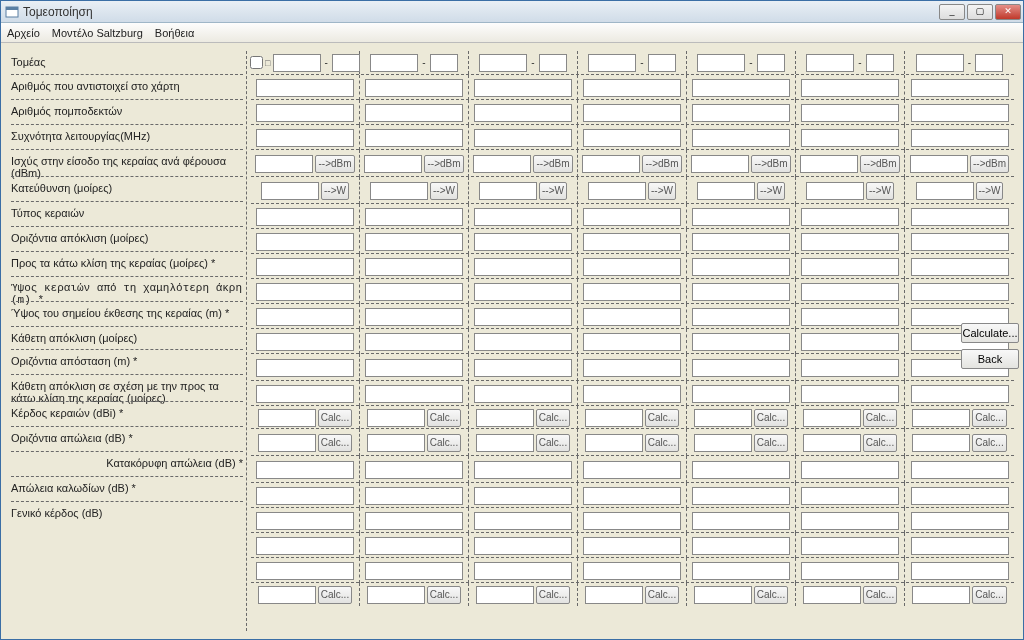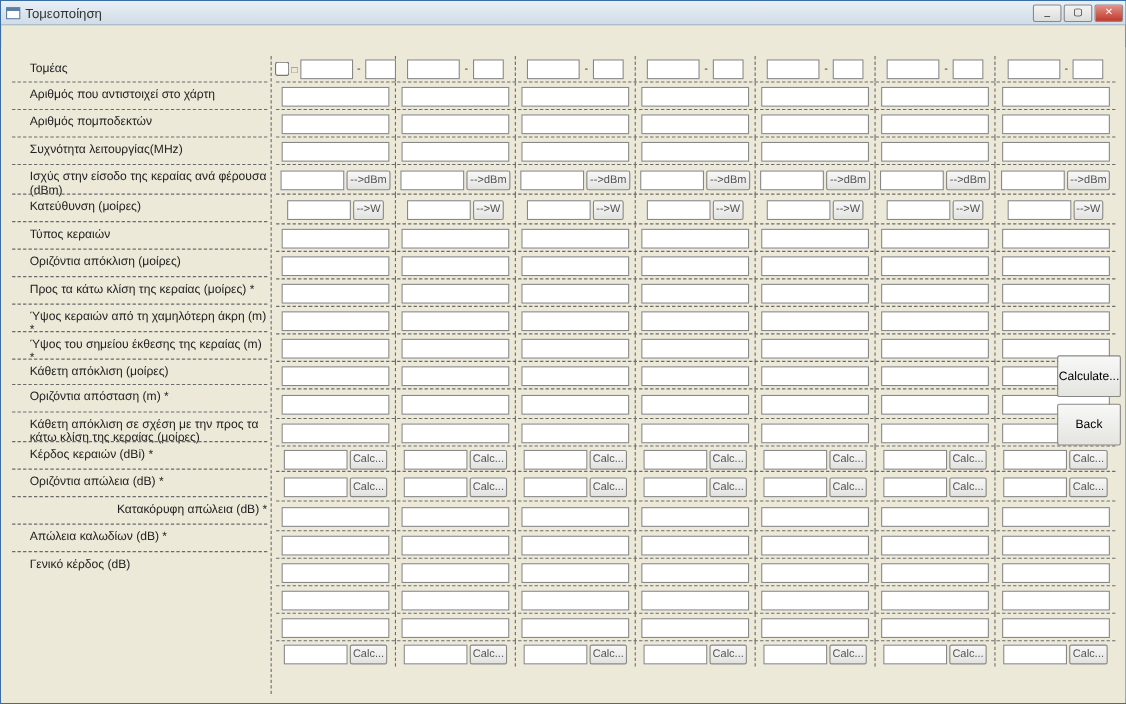--- a/index.html
+++ b/index.html
@@ -10,54 +10,59 @@
   .titlebar .title { flex: 1; font-size: 12px; color: #333; }
   .titlebar .ctrls { display: flex; }
   .titlebar .ctl { width: 26px; height: 16px; margin-right: 2px; border: 1px solid #888; border-radius: 2px; background: linear-gradient(to bottom,#f4f4f4,#ddd); font-size: 9px; text-align: center; line-height: 12px; }
   .titlebar .ctl.close { background: linear-gradient(to bottom,#e48f88,#c0392b); color:#fff; }
   .menubar { height: 20px; background: linear-gradient(to bottom,#fdfdfd,#eceae1); border-bottom: 1px solid #bbb; display: flex; align-items: center; padding-left: 6px; gap: 12px; }
   .menubar span { color: #222; }
   .client { position: absolute; top: 42px; left: 0; right: 0; bottom: 0; background: #ece9d8; }
   .labels { position: absolute; top: 8px; left: 10px; width: 232px; }
   .blk { position: relative; border-top: 1px dashed #6a6a6a; padding: 2px 0 1px 0; display: flex; align-items: flex-start; }
   .blk:first-child { border-top: none; }
-  .blk .txt { padding-top: 3px; line-height: 12px; color: #222; margin-left: 16px; }
+  .blk .txt { padding-top: 3px; line-height: 12px; color: #222; }
   .sep { position: absolute; top: 8px; bottom: 8px; left: 245px; width: 0; border-left: 1px dashed #6a6a6a; }
   .grid { position: absolute; top: 8px; left: 250px; }
   .row { display: flex; border-top: 1px dashed #6a6a6a; }
   .row:first-child { border-top: none; }
   .cell { width: 109px; border-right: 1px dashed #6a6a6a; padding: 1px 2px; display: flex; align-items: center; justify-content: center; gap: 2px; }
   .cell:last-child { border-right: none; }
   input[type="text"] { height: 18px; border: 1px solid #888; background: #fff; padding: 0 2px; font-size: 11px; }
   .inp { width: 58px; }
   .inp-wide { width: 98px; }
   input[type="checkbox"] { width: 13px; height: 13px; }
   button.small { height: 18px; border: 1px solid #888; background: linear-gradient(to bottom,#f8f8f8,#e2e2e0); font-size: 10px; padding: 0 2px; color: #555; border-radius: 2px; }
   .hdr-lbl { font-size: 10px; color: #333; margin: 0 2px; }
   .sidebtns { position: absolute; right: 4px; top: 280px; display: flex; flex-direction: column; gap: 6px; }
-  .sidebtns button { width: 58px; height: 38px; border: 1px solid #888; background: linear-gradient(to bottom,#f8f8f8,#e4e4e0); border-radius: 2px; font-size: 11px; text-align: center; }
+  .sidebtns button { width: 58px; height: 20px; border: 1px solid #888; background: linear-gradient(to bottom,#f8f8f8,#e4e4e0); border-radius: 2px; font-size: 11px; text-align: center; }
 </style>
 </head>
 <body>
 
 <div class="window">
   <div class="titlebar">
     <span class="icon">
       <svg width="14" height="14">
           <rect x="1" y="2" width="12" height="10" fill="#fff" stroke="#5a7fa3"></rect>
           <rect x="1" y="2" width="12" height="3" fill="#5a7fa3"></rect>
         </svg>
     </span>
     <span class="title">Τομεοποίηση</span>
     <div class="ctrls">
       <div class="ctl">_</div>
       <div class="ctl">▢</div>
       <div class="ctl close">✕</div>
     </div>
   </div>
+  <div class="menubar">
+    <span>Αρχείο</span>
+    <span>Μοντέλο Saltzburg</span>
+    <span>Βοήθεια</span>
+  </div>
   <div class="client">
     <div class="labels" id="labels">
         <div class="blk" style="height: 23px;">
           <div class="txt">Τομέας</div>
         </div>
         <div class="blk" style="height: 25px;">
           <div class="txt">Αριθμός που αντιστοιχεί στο χάρτη</div>
         </div>
         <div class="blk" style="height: 25px;">
           <div class="txt">Αριθμός πομποδεκτών</div>
@@ -73,21 +78,21 @@
         </div>
         <div class="blk" style="height: 25px;">
           <div class="txt">Τύπος κεραιών</div>
         </div>
         <div class="blk" style="height: 25px;">
           <div class="txt">Οριζόντια απόκλιση (μοίρες)</div>
         </div>
         <div class="blk" style="height: 25px;">
           <div class="txt">Προς τα κάτω κλίση της κεραίας (μοίρες) *</div>
         </div>
-        <div class="blk" style="height: 25px;">
+        <div class="blk" style="height: 25px; font-family: Liberation Mono, monospace;">
           <div class="txt">Ύψος κεραιών από τη χαμηλότερη άκρη (m) *</div>
         </div>
         <div class="blk" style="height: 25px;">
           <div class="txt">Ύψος του σημείου έκθεσης της κεραίας (m) *</div>
         </div>
         <div class="blk" style="height: 23px;">
           <div class="txt">Κάθετη απόκλιση (μοίρες)</div>
         </div>
         <div class="blk" style="height: 25px;">
           <div class="txt">Οριζόντια απόσταση (m) *</div>

